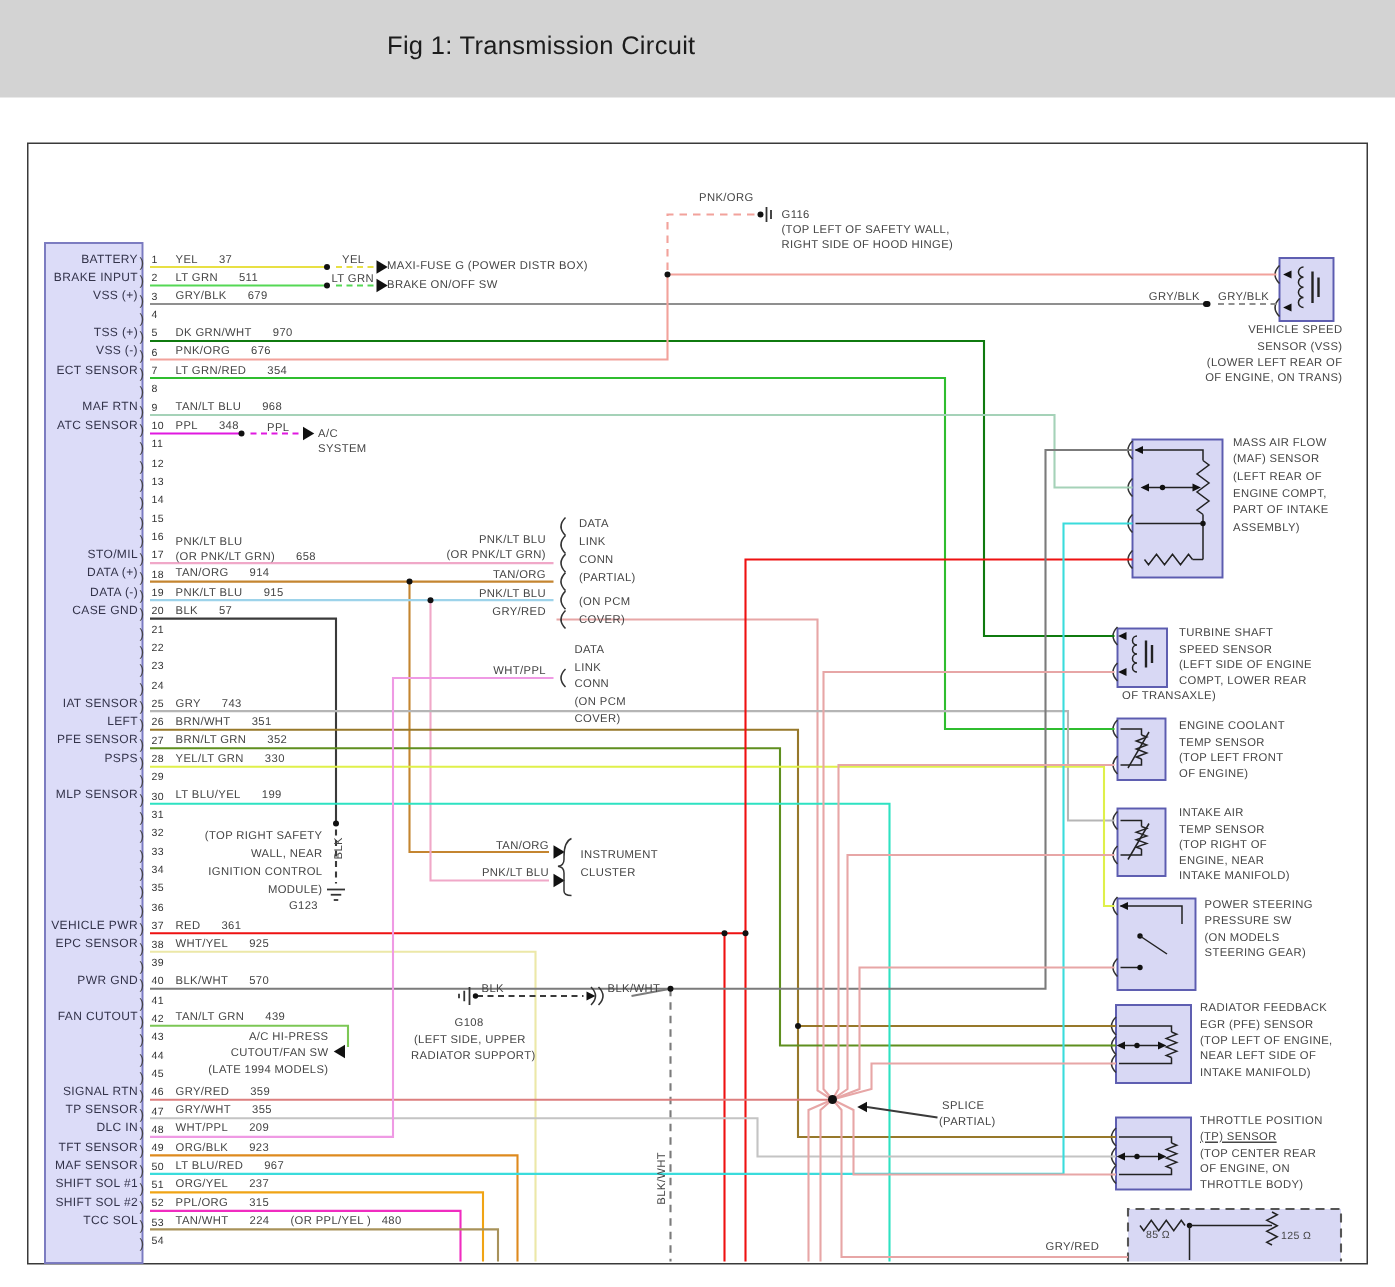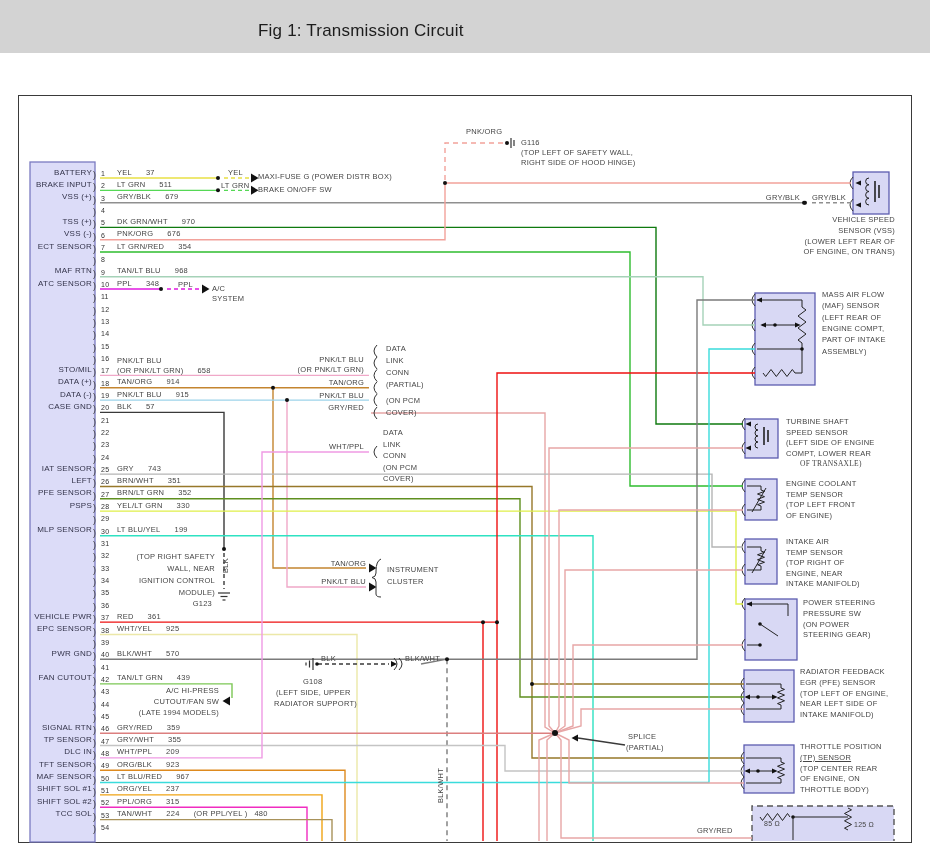--- a/index.html
+++ b/index.html
@@ -1,19 +1,19 @@
 <!DOCTYPE html>
 <html><head>
 <meta charset="utf-8">
 <style>
   *{margin:0;padding:0;box-sizing:border-box}
   html,body{width:930px;height:858px;background:#fff;overflow:hidden;
     font-family:"Liberation Sans",sans-serif}
   #canvas{position:relative;width:930px;height:858px;background:#fff}
-  #hdr{position:absolute;left:0;top:0;width:930px;height:53px;background:#d3d3d3}
+  #hdr{position:absolute;left:0;top:0;width:930px;height:65px;background:#d3d3d3}
   #title{position:absolute;left:258px;top:21px;font-size:17px;color:#1c1c1c;letter-spacing:.2px}
   #frame{position:absolute;left:18px;top:95px;width:894px;height:748px;border:1.2px solid #3a3a3a;background:#fff}
   svg{position:absolute;left:0;top:0}
   #labels{position:absolute;left:0;top:0;width:930px;height:858px;pointer-events:none}
   .t{position:absolute;font-size:7.5px;color:#454545;letter-spacing:.25px;white-space:pre;line-height:1}
   .flexl{display:flex;gap:14px}
 </style>
 </head>
 <body>
 
@@ -214,33 +214,33 @@
       <div class="t" style="left: 822px; top: 291px;">MASS AIR FLOW</div>
       <div class="t" style="left: 822px; top: 302.3px;">(MAF) SENSOR</div>
       <div class="t" style="left: 822px; top: 313.6px;">(LEFT REAR OF</div>
       <div class="t" style="left: 822px; top: 324.9px;">ENGINE COMPT,</div>
       <div class="t" style="left: 822px; top: 336.2px;">PART OF INTAKE</div>
       <div class="t" style="left: 822px; top: 347.5px;">ASSEMBLY)</div>
       <div class="t" style="left: 786px; top: 418px;">TURBINE SHAFT</div>
       <div class="t" style="left: 786px; top: 428.5px;">SPEED SENSOR</div>
       <div class="t" style="left: 786px; top: 439px;">(LEFT SIDE OF ENGINE</div>
       <div class="t" style="left: 786px; top: 449.5px;">COMPT, LOWER REAR</div>
-      <div class="t" style="left: 800px; top: 460px; font-family: Liberation Serif, serif;">OF TRANSAXLE)</div>
+      <div class="t" style="left: 748px; top: 460px;">OF TRANSAXLE)</div>
       <div class="t" style="left: 786px; top: 480px;">ENGINE COOLANT</div>
       <div class="t" style="left: 786px; top: 490.5px;">TEMP SENSOR</div>
       <div class="t" style="left: 786px; top: 501px;">(TOP LEFT FRONT</div>
       <div class="t" style="left: 786px; top: 511.5px;">OF ENGINE)</div>
       <div class="t" style="left: 786px; top: 538px;">INTAKE AIR</div>
       <div class="t" style="left: 786px; top: 548.5px;">TEMP SENSOR</div>
       <div class="t" style="left: 786px; top: 559px;">(TOP RIGHT OF</div>
       <div class="t" style="left: 786px; top: 569.5px;">ENGINE, NEAR</div>
       <div class="t" style="left: 786px; top: 580px;">INTAKE MANIFOLD)</div>
       <div class="t" style="left: 803px; top: 599px;">POWER STEERING</div>
       <div class="t" style="left: 803px; top: 609.8px;">PRESSURE SW</div>
-      <div class="t" style="left: 803px; top: 620.6px;">(ON POWER</div>
+      <div class="t" style="left: 803px; top: 620.6px;">(ON MODELS</div>
       <div class="t" style="left: 803px; top: 631.4px;">STEERING GEAR)</div>
       <div class="t" style="left: 800px; top: 668px;">RADIATOR FEEDBACK</div>
       <div class="t" style="left: 800px; top: 678.8px;">EGR (PFE) SENSOR</div>
       <div class="t" style="left: 800px; top: 689.6px;">(TOP LEFT OF ENGINE,</div>
       <div class="t" style="left: 800px; top: 700.4px;">NEAR LEFT SIDE OF</div>
       <div class="t" style="left: 800px; top: 711.2px;">INTAKE MANIFOLD)</div>
       <div class="t" style="left: 800px; top: 743px;">THROTTLE POSITION</div>
       <div class="t" style="left: 800px; top: 753.8px; text-decoration: underline;">(TP) SENSOR</div>
       <div class="t" style="left: 800px; top: 764.6px;">(TOP CENTER REAR</div>
       <div class="t" style="left: 800px; top: 775.4px;">OF ENGINE, ON</div>

